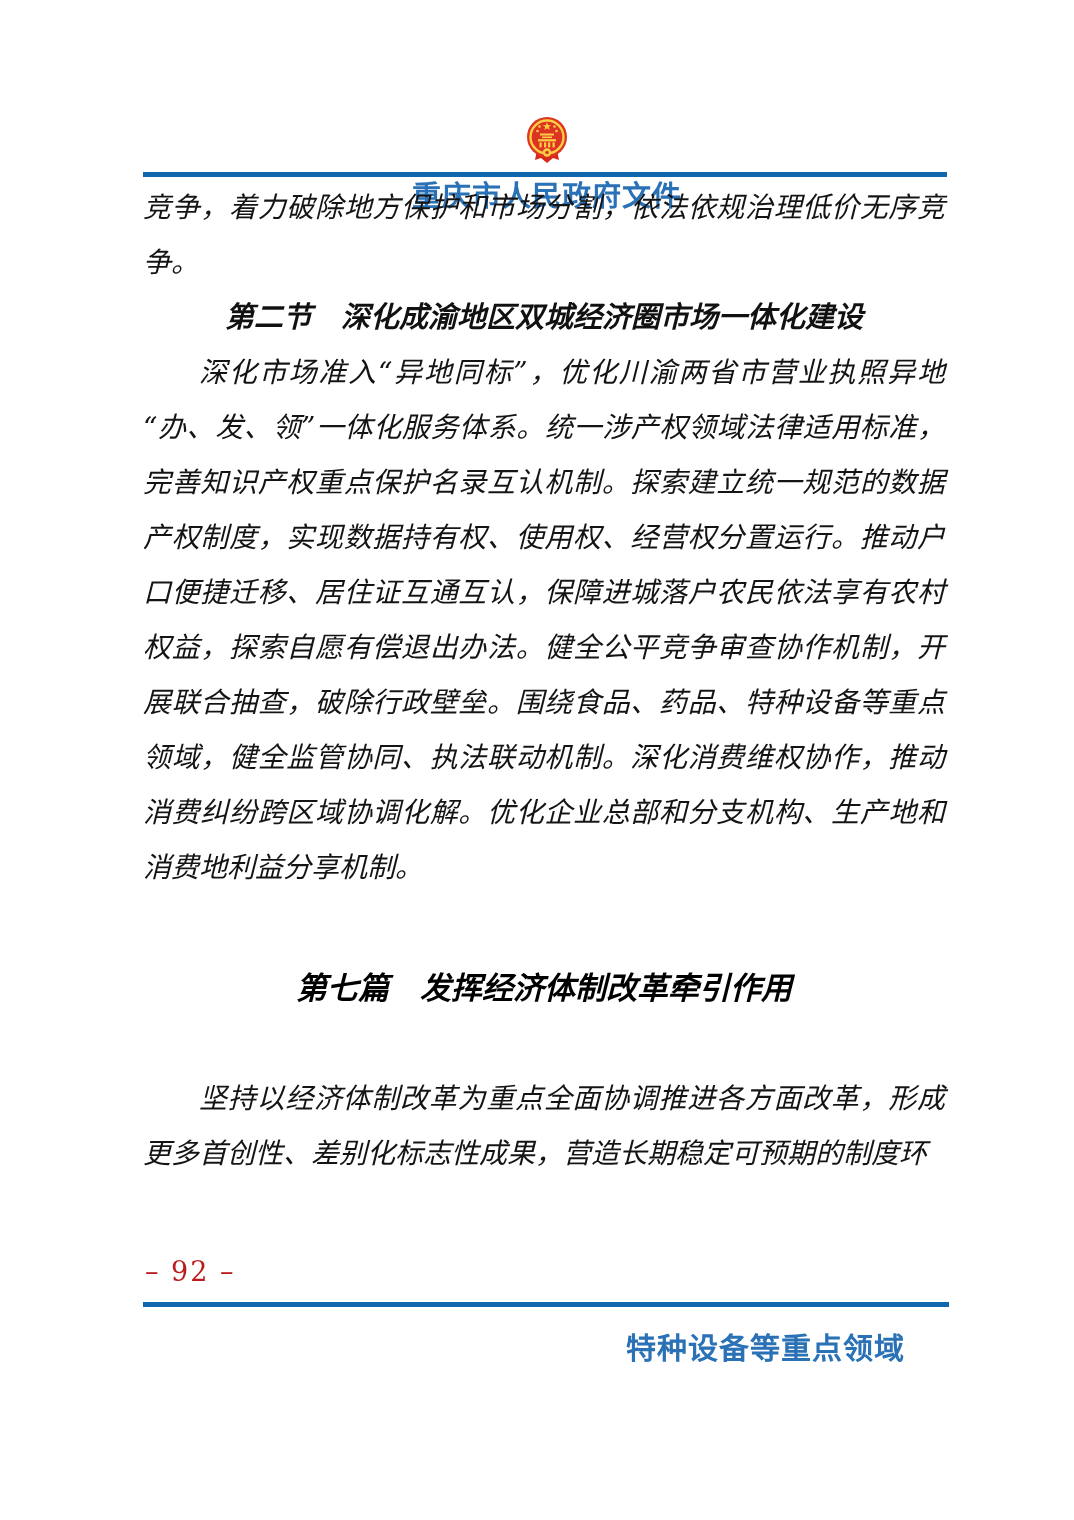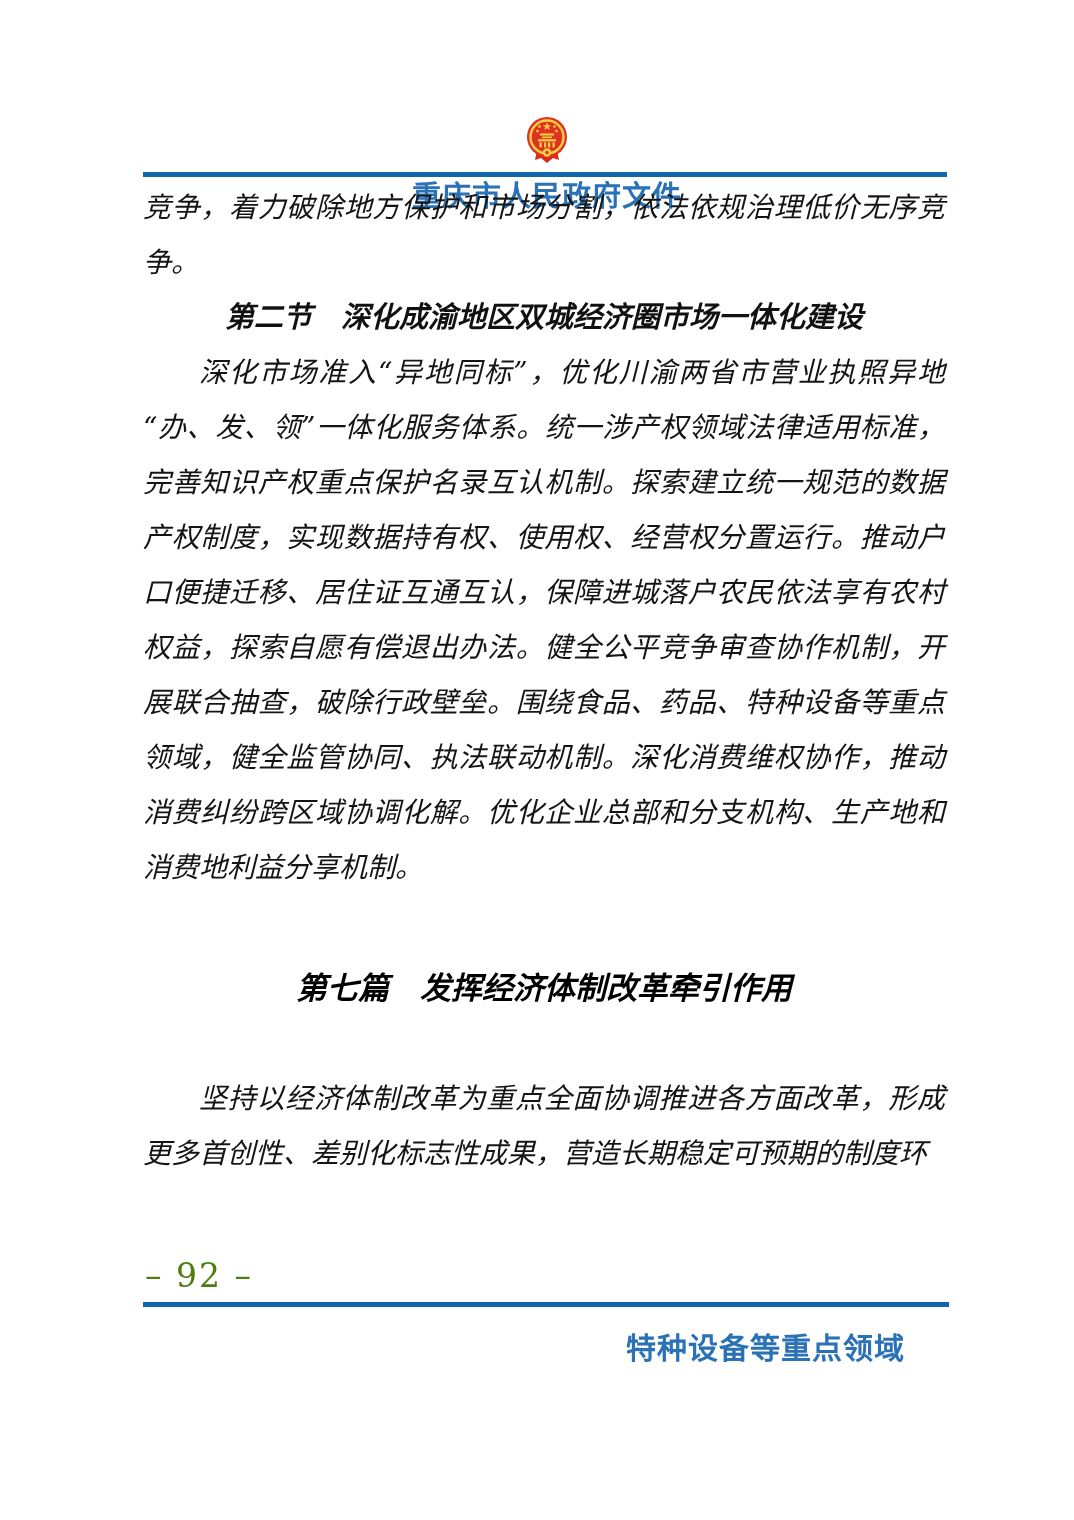--- a/index.html
+++ b/index.html
@@ -54,21 +54,21 @@
     font-family: "DejaVu Sans", "Liberation Sans", sans-serif;
     font-weight: bold; font-size: 31px; line-height: 62px;
     text-align: center; text-align-last: center;
     color: #000;
   }
   .chapter-title .line { display: block; text-align: center; }
 
   
   .page-number {
     position: absolute; left: 145px; top: 1256px;
-    font-size: 33px; color: #4d7c0f; letter-spacing: 2px;
+    font-size: 27px; color: #b91c1c; letter-spacing: 2px;
   }
   .footer-rule {
     position: absolute; left: 143px; top: 1302px;
     width: 806px; height: 5px; background: #1167ae;
   }
   .footer-publisher {
     position: absolute; left: 143px; top: 1324px;
     width: 762px;
     text-align: right;
     font-size: 30px; font-weight: bold;

